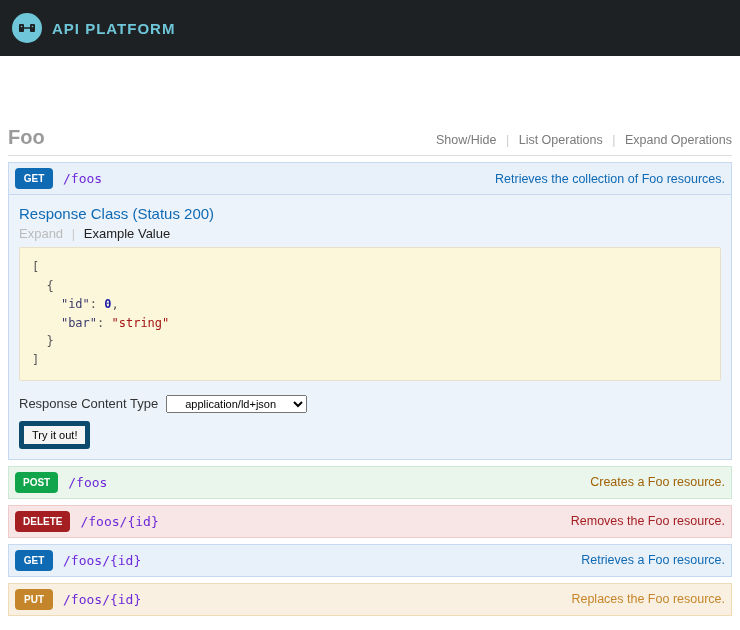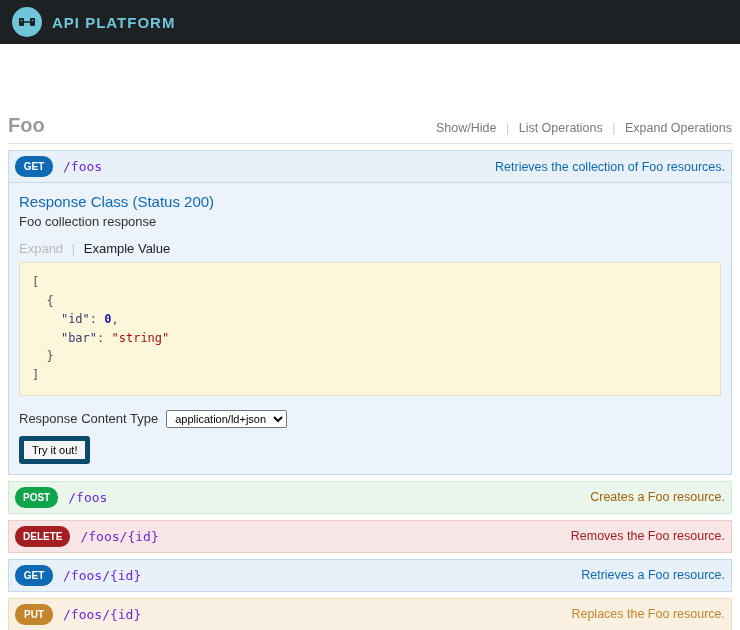--- a/index.html
+++ b/index.html
@@ -6,21 +6,21 @@
   body {
     margin: 0;
     font-family: "Helvetica Neue", Arial, sans-serif;
     font-size: 13px;
     color: #333;
     background: #fff;
     width: 740px;
   }
   .topbar {
     background: #1d2124;
-    height: 44px;
+    height: 56px;
     display: flex;
     align-items: center;
     padding: 5px 12px;
   }
   .logo-circle {
     width: 30px; height: 30px;
     background: #6ec6d8;
     border-radius: 50%;
     display: flex; align-items: center; justify-content: center;
     margin-right: 10px;
@@ -70,21 +70,21 @@
     display: flex;
     align-items: center;
     padding: 5px 6px;
     border: 1px solid transparent;
   }
   .method-badge {
     font-size: 10px;
     font-weight: 700;
     color: #fff;
     padding: 5px 8px;
-    border-radius: 10px;
+    border-radius: 4px;
     text-align: center;
     min-width: 38px;
     text-transform: uppercase;
   }
   .op-path {
     margin-left: 10px;
     font-family: Menlo, Consolas, monospace;
     font-size: 13px;
     color: #6d28d9;
   }
@@ -151,21 +151,21 @@
   .code-block .str { color: #a31515; }
   .ct-row {
     margin-top: 14px;
     display: flex;
     align-items: center;
     gap: 8px;
     font-size: 13px;
   }
   select.ct-select {
     font-size: 11px;
-    padding: 1px 4px;
+    padding: 1px 14px;
   }
   .tryit {
     margin-top: 8px;
     font-size: 11px;
     padding: 3px 8px;
     background: #f5f5f5;
     border: 5px solid #0c4a6e;
     border-radius: 3px;
     cursor: pointer;
   }
@@ -200,21 +200,20 @@
   </div>
 
   <div class="op op-get">
     <div class="op-header">
       <span class="method-badge">GET</span>
       <span class="op-path">/foos</span>
       <span class="op-desc">Retrieves the collection of Foo resources.</span>
     </div>
     <div class="op-body">
       <div class="resp-title">Response Class (Status 200)</div>
-      <div class="resp-sub">Foo collection response</div>
       <div class="tabs">
         <span class="tab inactive">Expand</span>
         <span class="sep">|</span>
         <span class="tab active">Example Value</span>
       </div>
       <div class="code-block">[
   {
     <span class="key">"id"</span>: <span class="num">0</span>,
     <span class="key">"bar"</span>: <span class="str">"string"</span>
   }

